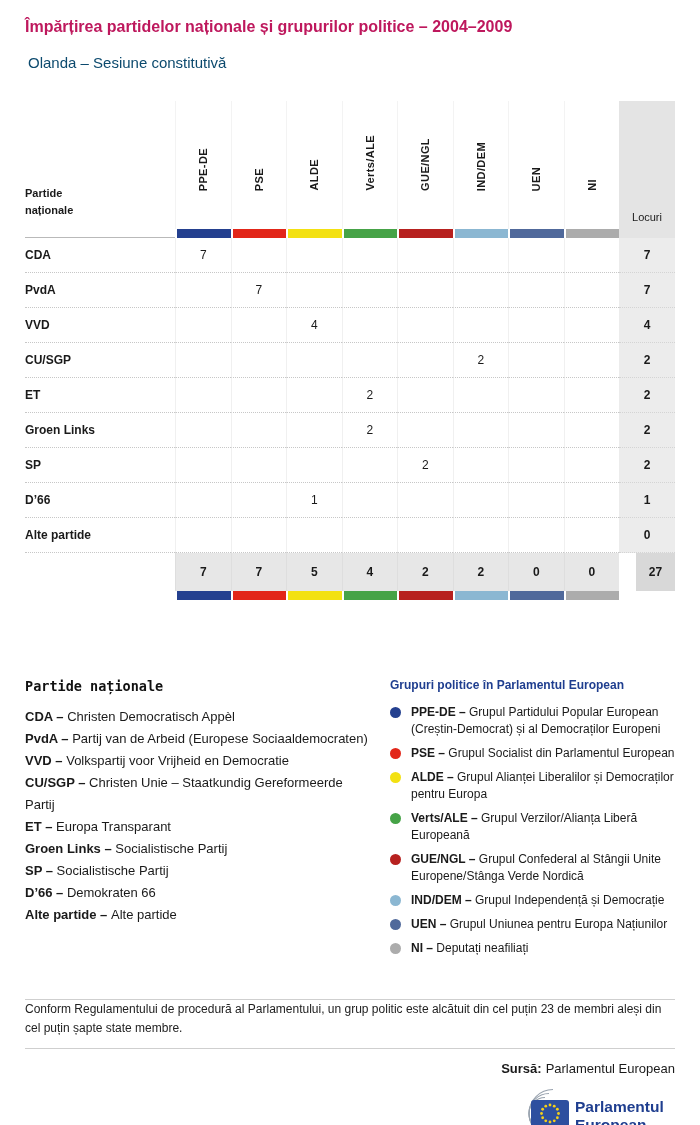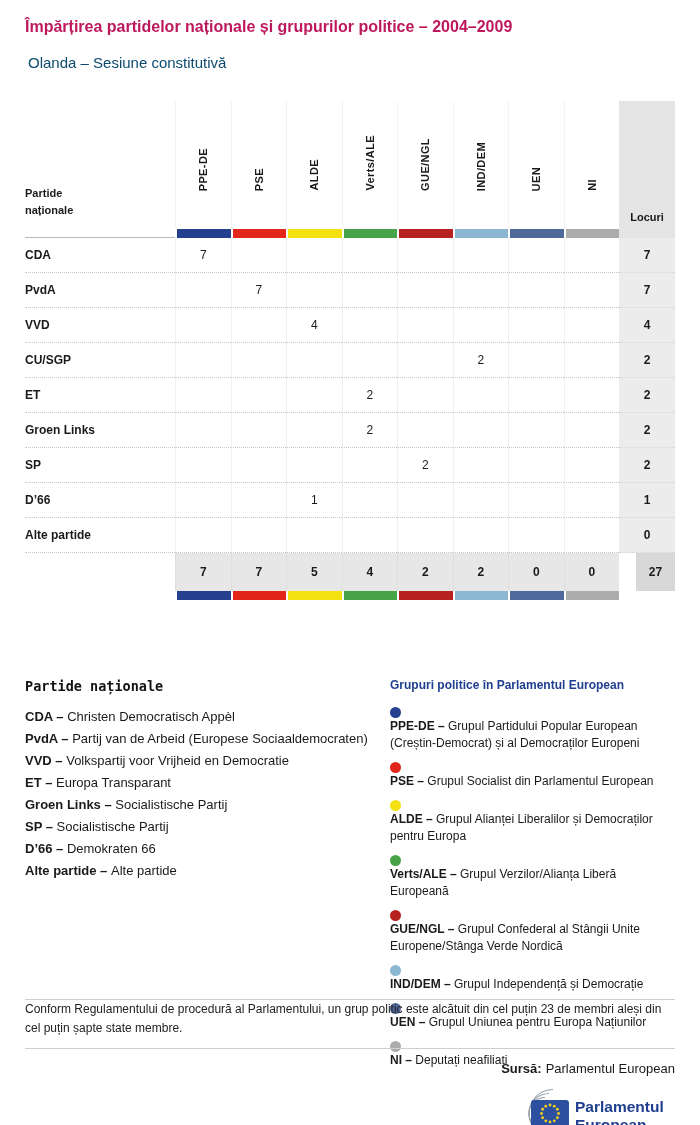--- a/index.html
+++ b/index.html
@@ -28,21 +28,21 @@
   .colhead {
     display:flex; align-items:flex-end; justify-content:center;
     padding-bottom:38px; border-left:1px solid #f3f3f3;
   }
   .vlabel {
     writing-mode:vertical-rl; transform:rotate(180deg);
     font-weight:bold; font-size:11px; letter-spacing:0.4px; white-space:nowrap;
   }
   .seatshead {
     background:#e4e4e4; display:flex; align-items:flex-end; justify-content:center;
-    padding-bottom:6px; font-weight:bold; font-size:11px;
+    padding-bottom:6px; font-weight:normal; font-size:11px;
   }
   .barspacer { border-bottom:1px solid #b9b9b9; }
   .bar { border-left:2px solid #fff; }
   .barseats { background:#e4e4e4; }
   .party {
     font-weight:bold; display:flex; align-items:center;
     border-bottom:1px dotted #c7c7c7;
   }
   .val {
     display:flex; align-items:center; justify-content:center;
@@ -67,21 +67,21 @@
   .legend { display:flex; margin-top:78px; }
   .legend-left { width:350px; }
   .legend-right { width:285px; margin-left:15px; }
   .pl-heading {
     font-family:"DejaVu Sans Mono", monospace;
     font-weight:bold; font-size:13.5px; margin-bottom:12px; color:#111;
   }
   .pitem { font-size:13px; line-height:22px; }
   .abbr { font-weight:bold; }
   .gl-heading { font-size:12px; font-weight:bold; color:#1f3e8f; margin-bottom:12px; }
-  .gitem { display:flex; font-size:12px; line-height:1.42; margin-bottom:7px;flex-direction:column; }
+  .gitem { display:flex; font-size:12px; line-height:1.42; margin-bottom:7px; }
   .dot { width:11px; height:11px; border-radius:50%; flex:0 0 11px; margin:3px 10px 0 0; }
   .gtxt b { font-weight:bold; }
 
   
   .footer { position:absolute; left:25px; top:999px; width:650px; }
   .hr { border-top:1px solid #cfcfcf; height:0; }
   .note { margin-top:0; font-size:12px; line-height:1.55; color:#222; }
   .hr2 { margin-top:11px; }
   .source-row { display:flex; justify-content:space-between; align-items:flex-end; margin-top:12px;flex-direction:column; }
   .source { font-size:13px; padding-bottom:12px; }
@@ -245,20 +245,21 @@
       <div class="cell bbseats"></div>
     </div>
 
   <div class="legend">
     <div class="legend-left">
       <div class="pl-heading">Partide naționale</div>
       <div>
           <div class="pitem"><span class="abbr">CDA – </span><span>Christen Democratisch Appèl</span></div>
           <div class="pitem"><span class="abbr">PvdA – </span><span>Partij van de Arbeid (Europese Sociaaldemocraten)</span></div>
           <div class="pitem"><span class="abbr">VVD – </span><span>Volkspartij voor Vrijheid en Democratie</span></div>
+          <div class="pitem"><span class="abbr">CU/SGP – </span><span>Christen Unie – Staatkundig Gereformeerde Partij</span></div>
           <div class="pitem"><span class="abbr">ET – </span><span>Europa Transparant</span></div>
           <div class="pitem"><span class="abbr">Groen Links – </span><span>Socialistische Partij</span></div>
           <div class="pitem"><span class="abbr">SP – </span><span>Socialistische Partij</span></div>
           <div class="pitem"><span class="abbr">D’66 – </span><span>Demokraten 66</span></div>
           <div class="pitem"><span class="abbr">Alte partide – </span><span>Alte partide</span></div>
         </div>
     </div>
     <div class="legend-right">
       <div class="gl-heading">Grupuri politice în Parlamentul European</div>
       <div>

